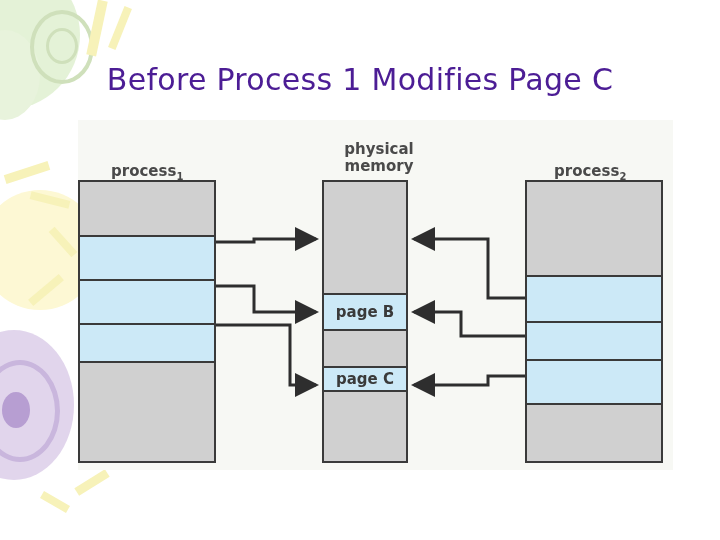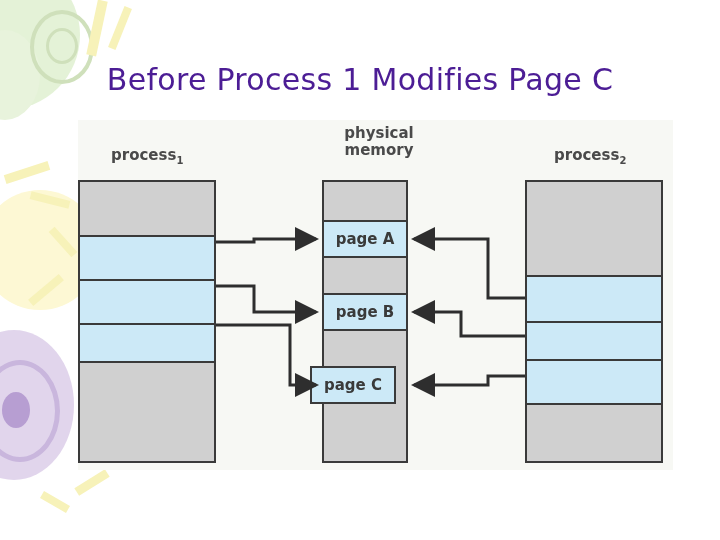--- a/index.html
+++ b/index.html
@@ -122,20 +122,21 @@
     background: #f7f8f4;
   }
 
   .lbl {
     position: absolute;
     font-family: "DejaVu Sans", sans-serif;
     font-weight: bold;
     font-size: 15px;
     color: #4a4a4a;
     white-space: nowrap;
+    margin-top: 16px;
   }
   .lbl sub {
     font-size: 10px;
   }
   .lbl-center {
     text-align: center;
     line-height: 17px;
   }
 
   .col {
@@ -234,27 +235,24 @@
 
     <div class="col" style="left:244px;top:60px;width:86px;height:283px;">
       <div class="seg seg-gray" style="top:0px;height:47px;"></div>
       <div class="seg seg-gray" style="top:47px;height:47px;"></div>
       <div class="seg seg-gray" style="top:94px;height:47px;"></div>
       <div class="seg seg-gray" style="top:141px;height:47px;"></div>
       <div class="seg seg-gray" style="top:188px;height:47px;"></div>
       <div class="seg seg-gray" style="top:235px;height:44px;"></div>
     </div>
 
-    <div class="page-box" style="left:244px;top:100px;width:86px;height:38px;">
-      <span>page A</span>
-    </div>
     <div class="page-box" style="left:244px;top:173px;width:86px;height:38px;text-align:center;">
       <span>page B</span>
     </div>
-    <div class="page-box" style="left:232px;top:246px;width:86px;height:38px;">
+    <div class="page-box" style="left:244px;top:246px;width:86px;height:26px;">
       <span>page C</span>
     </div>
 
     <div class="col" style="left:447px;top:60px;width:138px;height:283px;">
       <div class="seg seg-gray" style="top:0px;height:94px;"></div>
       <div class="seg seg-blue" style="top:94px;height:46px;"></div>
       <div class="seg seg-blue" style="top:140px;height:38px;"></div>
       <div class="seg seg-blue" style="top:178px;height:44px;"></div>
       <div class="seg seg-gray" style="top:222px;height:57px;"></div>
       <div class="divider" style="top:93px;"></div>

